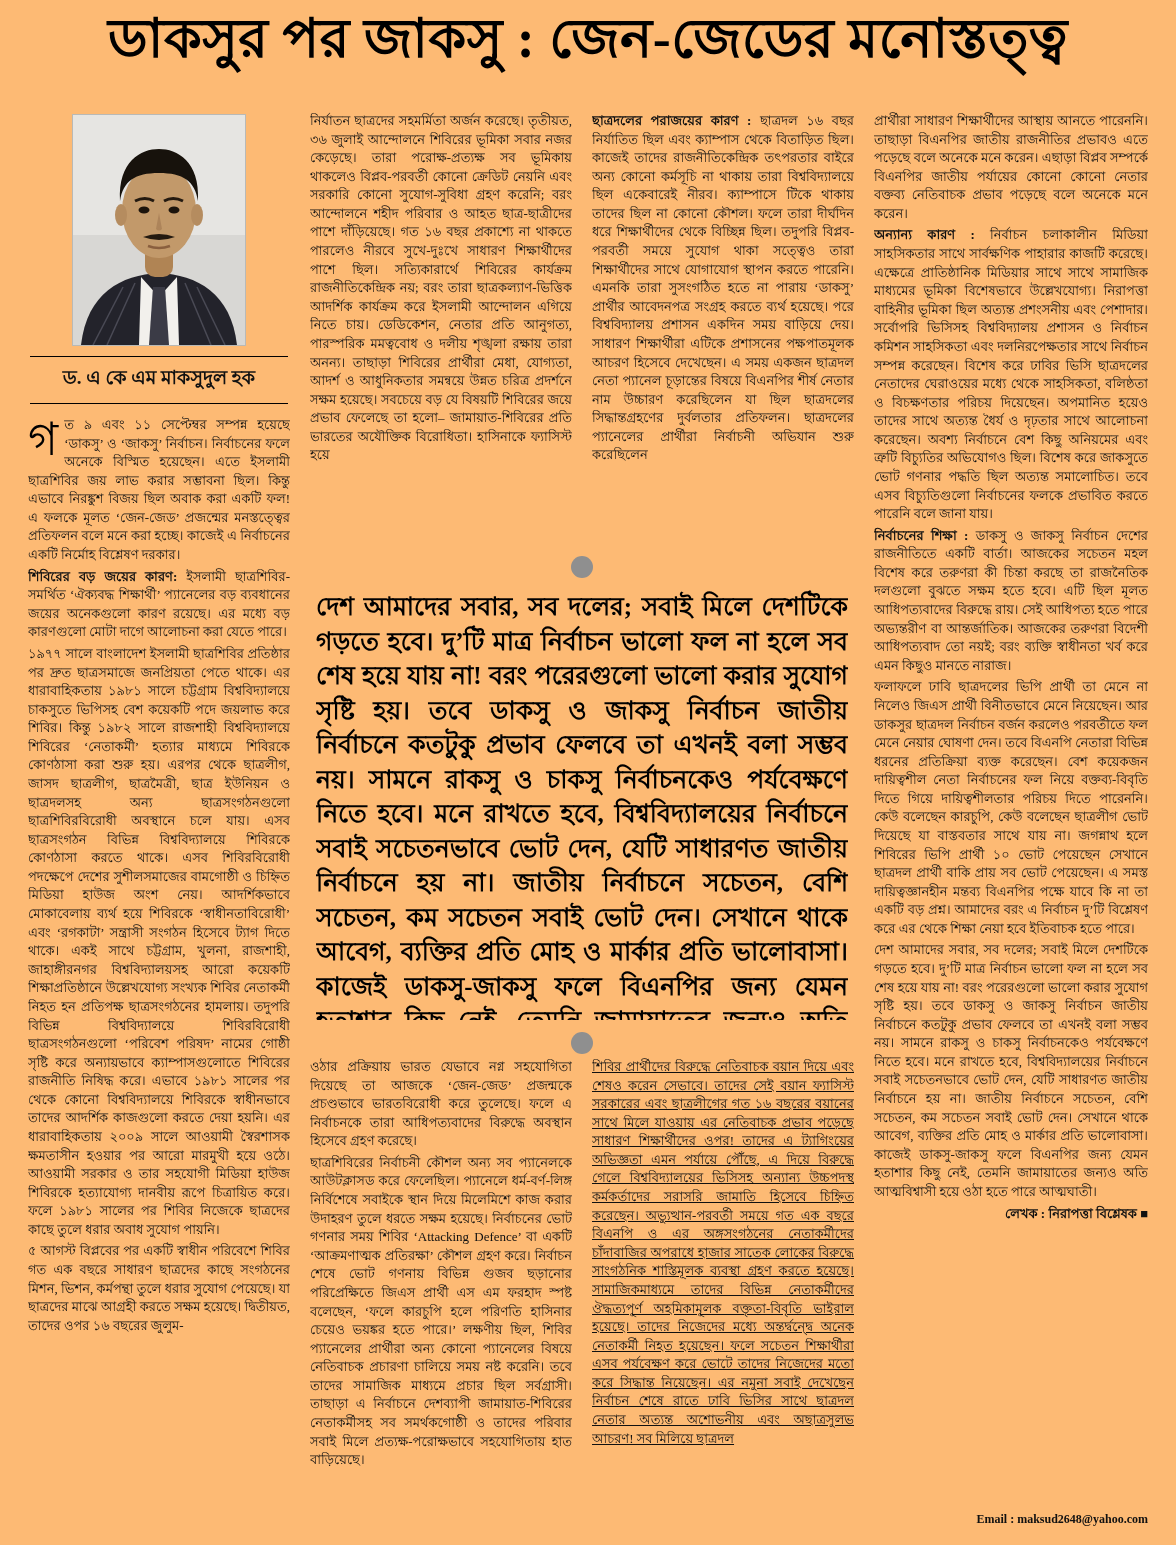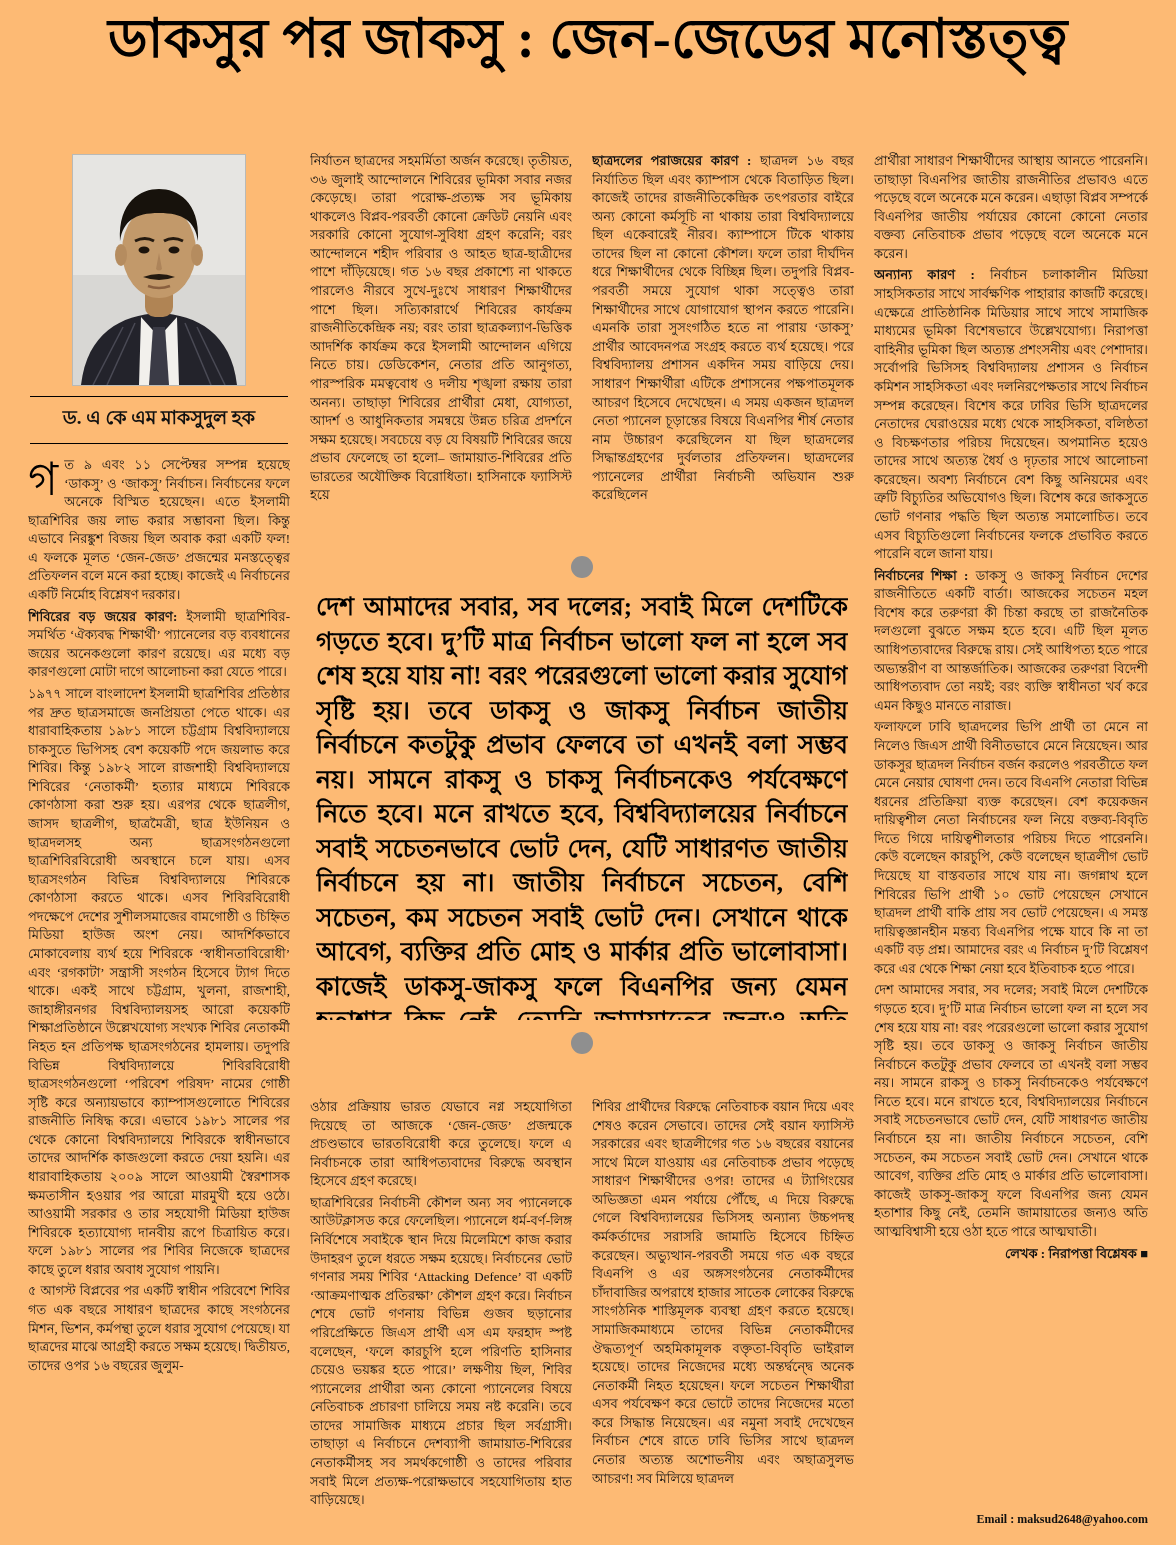--- a/index.html
+++ b/index.html
@@ -10,26 +10,26 @@
     font-family:"Liberation Serif", serif;
     color:#111;
     overflow:hidden;
   }
   .headline{
     position:absolute;top:8px;left:0;right:0;
     margin:0;text-align:center;
     font-size:54px;line-height:1.15;font-weight:bold;color:#000;
     letter-spacing:0.5px;
   }
-  .col{position:absolute;overflow:hidden;margin-top:40px;}
+  .col{position:absolute;overflow:hidden;}
   .col1{left:28px;top:112px;width:262px;height:1425px;}
   .col2top{left:310px;top:112px;width:262px;height:448px;}
   .col3top{left:592px;top:112px;width:262px;height:448px;}
   .col2bot{left:310px;top:1058px;width:262px;height:478px;}
-  .col3bot{left:592px;top:1058px;width:262px;height:478px;}
+  .col3bot{left:592px;top:1058px;width:262px;height:478px;text-decoration:underline;}
   .col4{left:874px;top:112px;width:274px;height:1398px;}
   .body-text p{
     margin:0 0 3px 0;
     font-size:13px;line-height:1.43;
     text-align:justify;
     text-justify:inter-word;
     word-break:break-word;
   }
   .body-text p b{font-weight:bold;}
   .dropcap{

